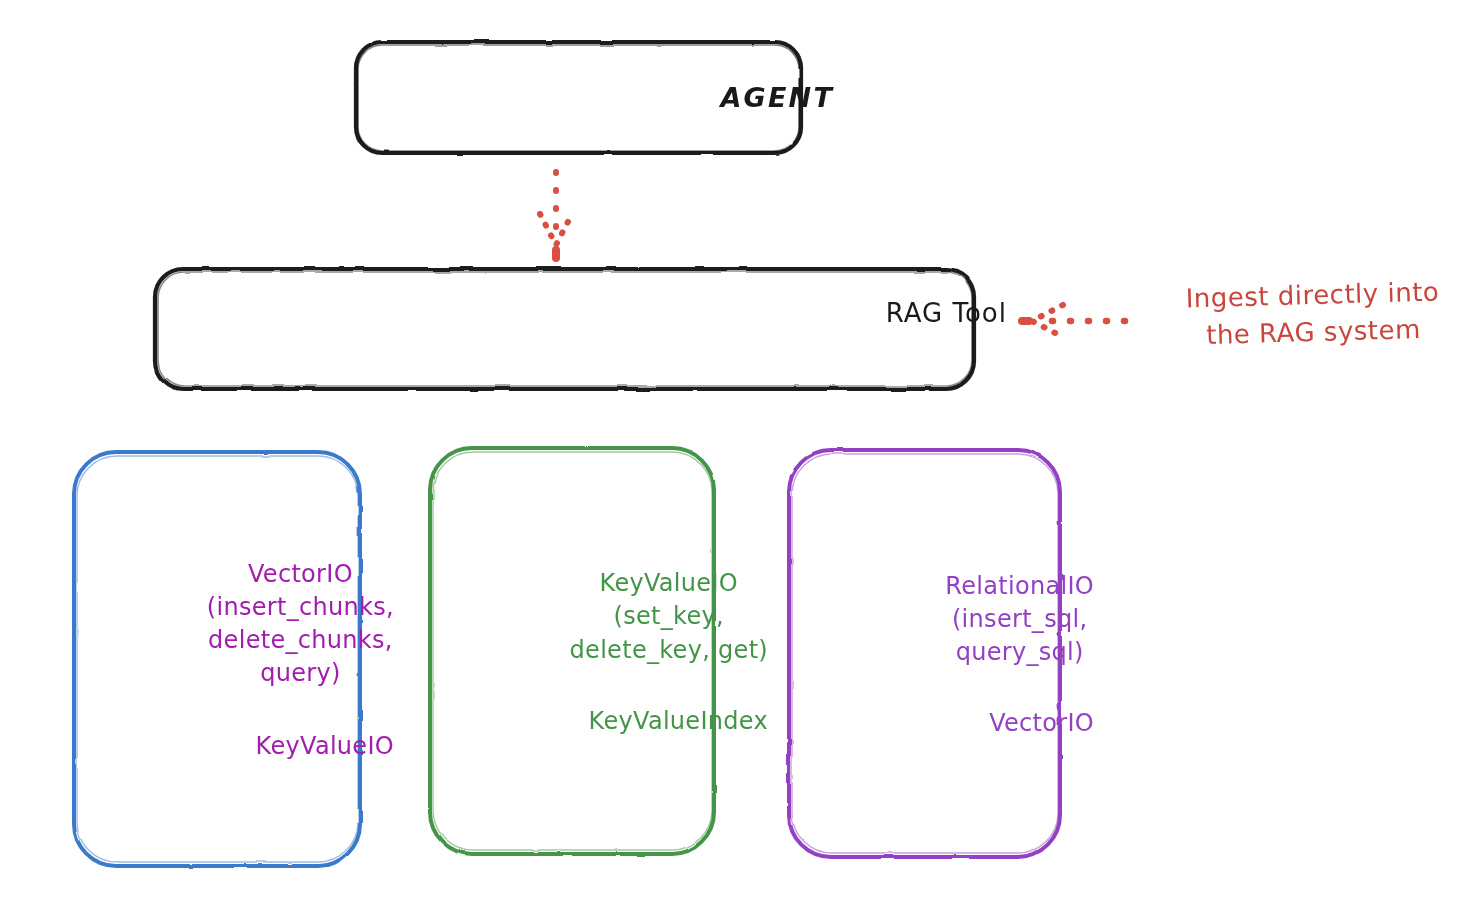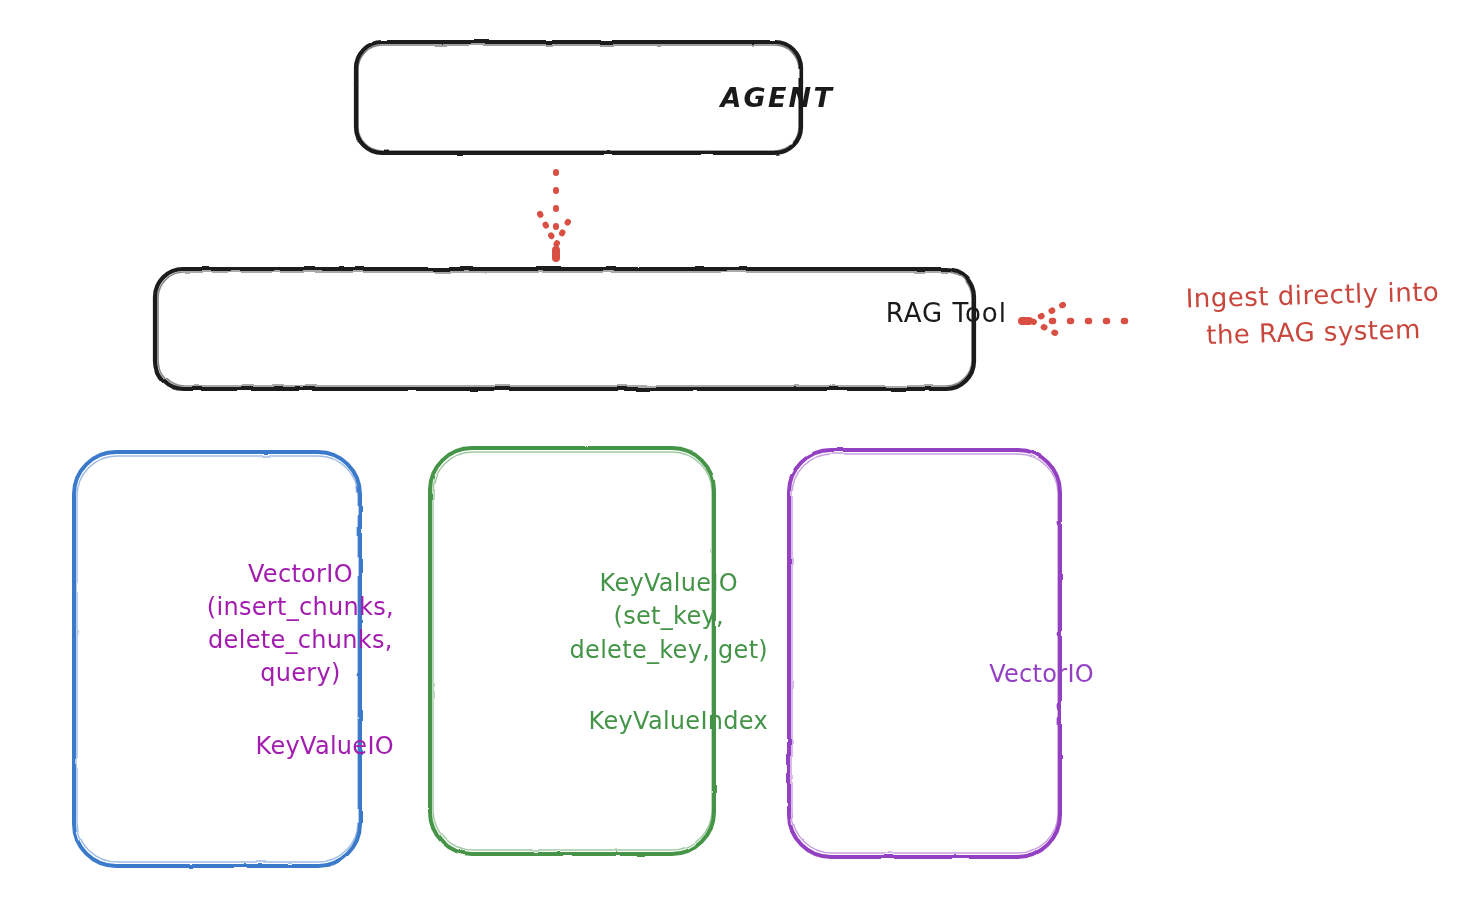--- a/index.html
+++ b/index.html
@@ -198,17 +198,20 @@
 </div>
 
 <div class="node" id="keyvalueio-node">
   <div class="provider-label">KeyValueIO
 (set_key,
 delete_key, get)</div>
   <div class="provider-sub">KeyValueIndex</div>
 </div>
 
 <div class="node" id="relationalio-node">
+  <div class="provider-label">RelationalIO
+(insert_sql,
+query_sql)</div>
   <div class="provider-sub">VectorIO</div>
 </div>
 
 <div id="ingest-annotation">Ingest directly into
 the RAG system</div>
 
 </body></html>

